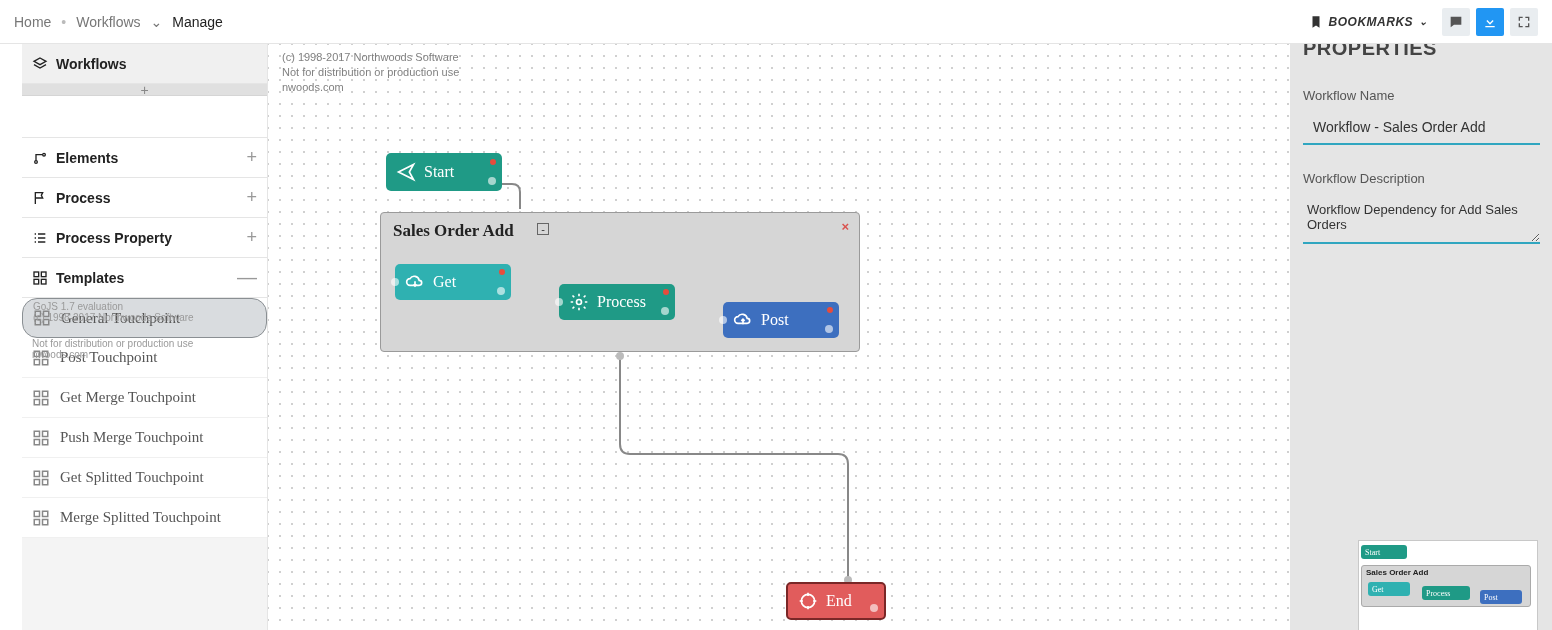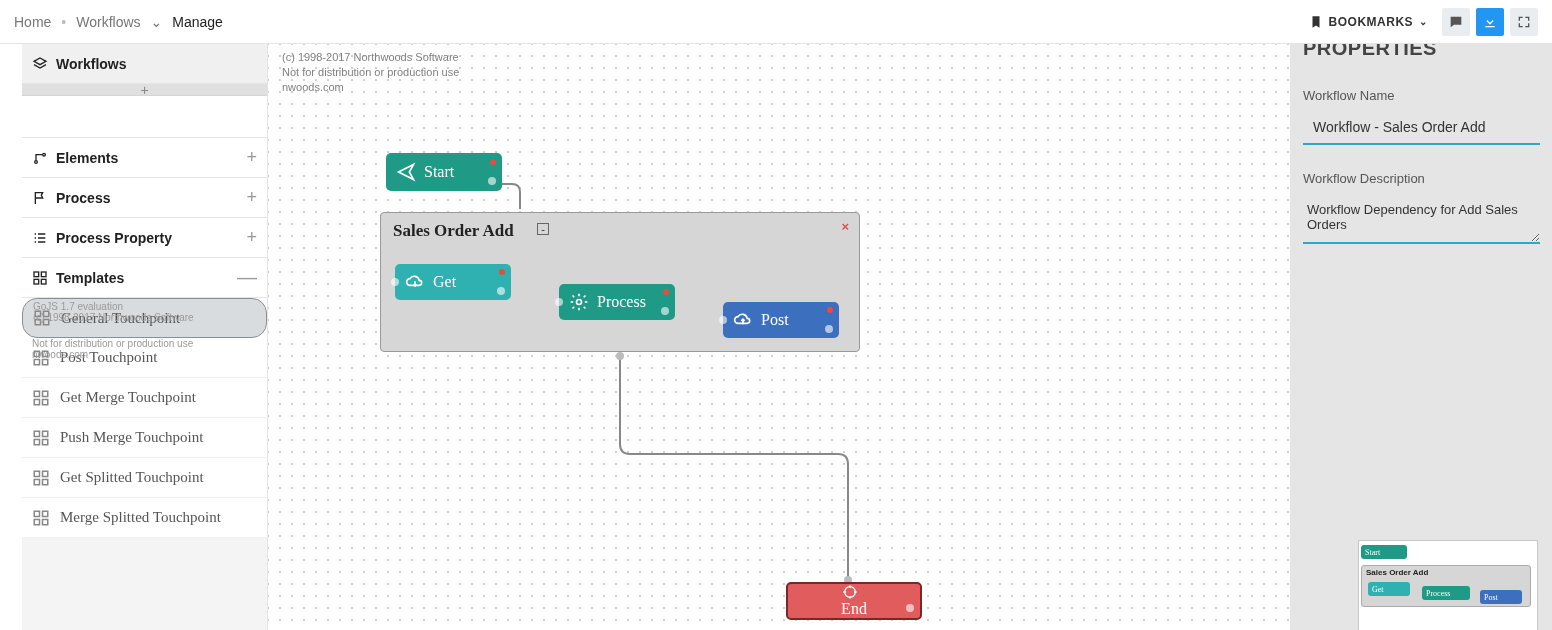--- a/index.html
+++ b/index.html
@@ -3,21 +3,21 @@
 <meta charset="utf-8">
 <style>
   * { box-sizing: border-box; margin: 0; padding: 0; }
   html, body { width: 1552px; height: 630px; font-family: "Segoe UI", Arial, sans-serif; font-size: 13px; color: #333; background: #fff; overflow: hidden; }
   
   .topbar { height: 44px; border-bottom: 1px solid #e5e5e5; display: flex; align-items: center; padding: 0 14px; justify-content: space-between; }
   .breadcrumb { display: flex; align-items: center; gap: 10px; font-size: 14px; color: #777; }
   .breadcrumb .sep { color: #bbb; }
   .breadcrumb .chev { color: #777; }
   .breadcrumb .current { color: #222; }
-  .toptools { display: flex; align-items: center; gap: 6px; }
+  .toptools { display: flex; align-items: center; gap: 6px; font-style: italic; }
   .bookmarks { display: flex; align-items: center; gap: 6px; font-size: 12px; letter-spacing: .5px; color: #333; font-weight: 600; padding: 6px 8px; cursor: pointer; }
   .iconbtn { width: 28px; height: 28px; display: flex; align-items: center; justify-content: center; background: #e9edf0; color: #555; cursor: pointer; border-radius: 2px; }
   .iconbtn.blue { background: #2196f3; color: #fff; }
   .iconbtn svg { width: 16px; height: 16px; }
   
   .main { display: flex; height: 592px; }
   .leftcol { width: 22px; background: #fff; }
   .sidebar { width: 246px; background: #f4f4f4; border-right: 1px solid #e5e5e5; display:flex; flex-direction:column; }
   .sidehdr { height: 24px; display: flex; align-items: center; padding: 0 10px; font-weight: 700; color: #222; font-size: 14px; border-bottom: 1px solid #e5e5e5; background:#ededed; overflow:hidden; }
   .sidehdr svg { width:16px; height:16px; margin-right:8px; }
@@ -278,21 +278,21 @@
       <svg class="icon" viewBox="0 0 24 24" fill="none" stroke="#fff" stroke-width="2">
           <path d="M6 16a4 4 0 010-8 6 6 0 0111 2 3 3 0 010 6H6z"></path>
           <path d="M12 17v-6m-2 2l2-2 2 2"></path>
         </svg>
       <span>Post</span>
       <div class="port red" style="right:6px; top:5px;"></div>
       <div class="port" style="right:6px; bottom:5px;"></div>
       <div class="port" style="left:-4px; top:14px;"></div>
     </div>
 
-    <div class="node end" style="left:518px; top:538px; width:136px; height:38px;flex-direction:column;">
+    <div class="node end" style="left:518px; top:538px; width:100px; height:38px;">
       <svg class="icon" viewBox="0 0 24 24" fill="none" stroke="#fff" stroke-width="2">
           <circle cx="12" cy="12" r="8"></circle>
           <path d="M12 2v4M12 18v4M2 12h4M18 12h4"></path>
         </svg>
       <span>End</span>
       <div class="port" style="right:6px; bottom:6px;"></div>
     </div>
   </div>
 
   <div class="properties">

